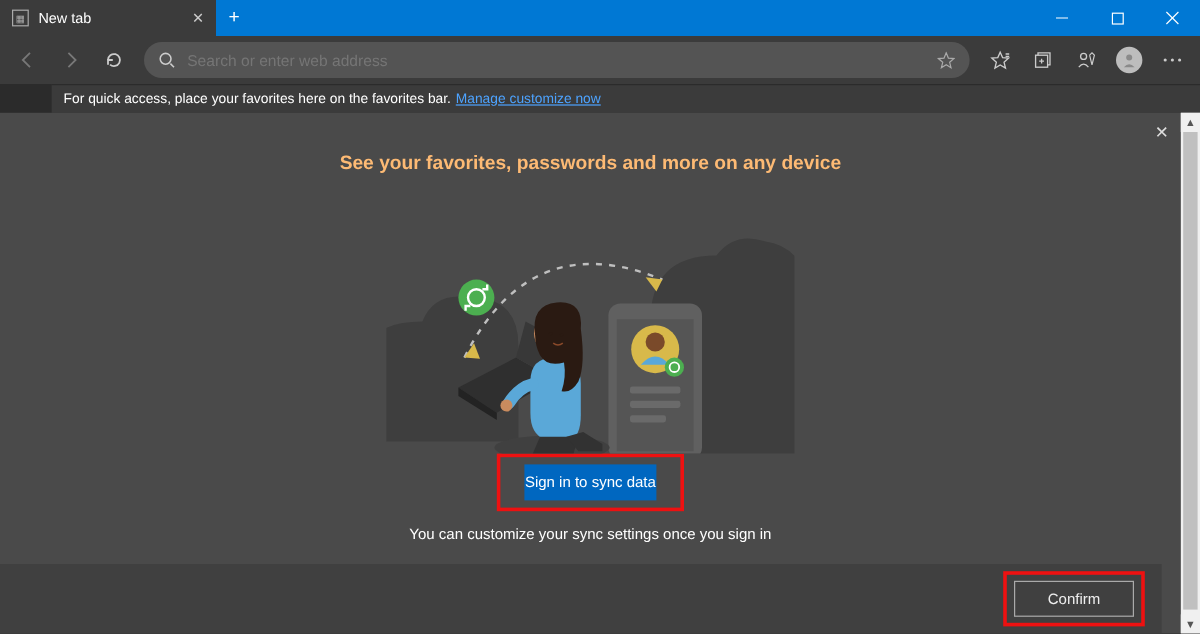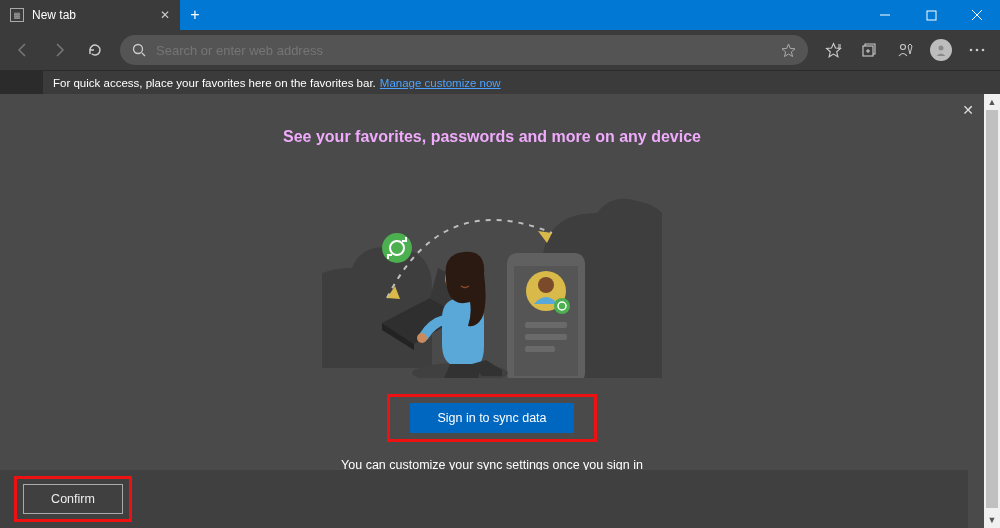--- a/index.html
+++ b/index.html
@@ -13,27 +13,27 @@
     .winbtn { width:46px; display:flex; align-items:center; justify-content:center; color:#fff; font-size:12px; cursor:pointer; }
     .toolbar { height:40px; background:#3b3b3b; display:flex; align-items:center; padding:0 6px; gap:2px; }
     .navbtn { width:34px; height:34px; display:flex; align-items:center; justify-content:center; color:#ccc; cursor:pointer; }
     .navbtn.disabled { color:#777; }
     .addressbar { flex:1; height:30px; background:#545454; border-radius:15px; display:flex; align-items:center; padding:0 12px; gap:10px; margin:0 6px; }
     .addressbar input { flex:1; background:transparent; border:none; outline:none; color:#84cc16; font-size:13px; }
     .tbicon { width:34px; height:34px; display:flex; align-items:center; justify-content:center; color:#ccc; cursor:pointer; }
     .favbar { height:24px; background:#3b3b3b; display:flex; align-items:center; padding:0 10px; font-size:11.5px; color:#fff; border-top:1px solid #2b2b2b;margin-left:43px; }
     .favbar a { color:#4da3ff; text-decoration:underline; margin-left:4px; cursor:pointer; }
     .content { position:absolute; top:94px; left:0; right:16px; bottom:0; background:#4a4a4a; }
-    .content-header { text-align:center; padding-top:34px; color:#f0abfc; font-size:16px; font-weight:600; }
+    .content-header { text-align:center; padding-top:34px; color:#fdba74; font-size:16px; font-weight:600; }
     .illus-wrap { position:relative; width:340px; height:200px; margin:32px auto 0; }
     .close-x { position:absolute; top:8px; right:10px; color:#ddd; font-size:14px; cursor:pointer; }
-    .signin-hl { border:3px solid #e11; padding:6px 20px; width:210px; margin:16px auto; }
+    .signin-hl { border:3px solid #e11; padding:6px 20px; width:156px; margin:0 auto; }
     .signin-btn { background:#0067c0; color:#fff; border:none; height:30px; width:100%; font-size:12.5px; cursor:pointer; }
     .subtext { text-align:center; color:#ffffff; font-size:12.5px; margin-top:12px; }
-    .footer { position:absolute; left:0; right:16px; bottom:0; height:58px; background:#404040; display:flex; align-items:center; padding:0 14px; }
+    .footer { position:absolute; left:0; right:16px; bottom:0; height:58px; background:#404040; display:flex; align-items:center; justify-content:flex-end; padding:0 14px; }
     .confirm-hl { border:3px solid #e11; padding:5px 6px; }
     .confirm-btn { background:transparent; border:1px solid #aaa; color:#eee; width:100px; height:30px; font-size:12.5px; cursor:pointer; }
     .vscroll { position:absolute; top:94px; right:0; bottom:0; width:16px; background:#f0f0f0; }
     .vscroll .arrow { position:absolute; left:0; width:16px; height:16px; display:flex; align-items:center; justify-content:center; font-size:9px; color:#555; background:#f0f0f0; }
     .vscroll .thumb { position:absolute; left:2px; width:12px; background:#c0c0c0; }
     .profile-circle { width:22px; height:22px; border-radius:50%; background:#bdbdbd; display:flex; align-items:center; justify-content:center; }
     svg { display:block; }
   </style>
 </head>
 <body>

